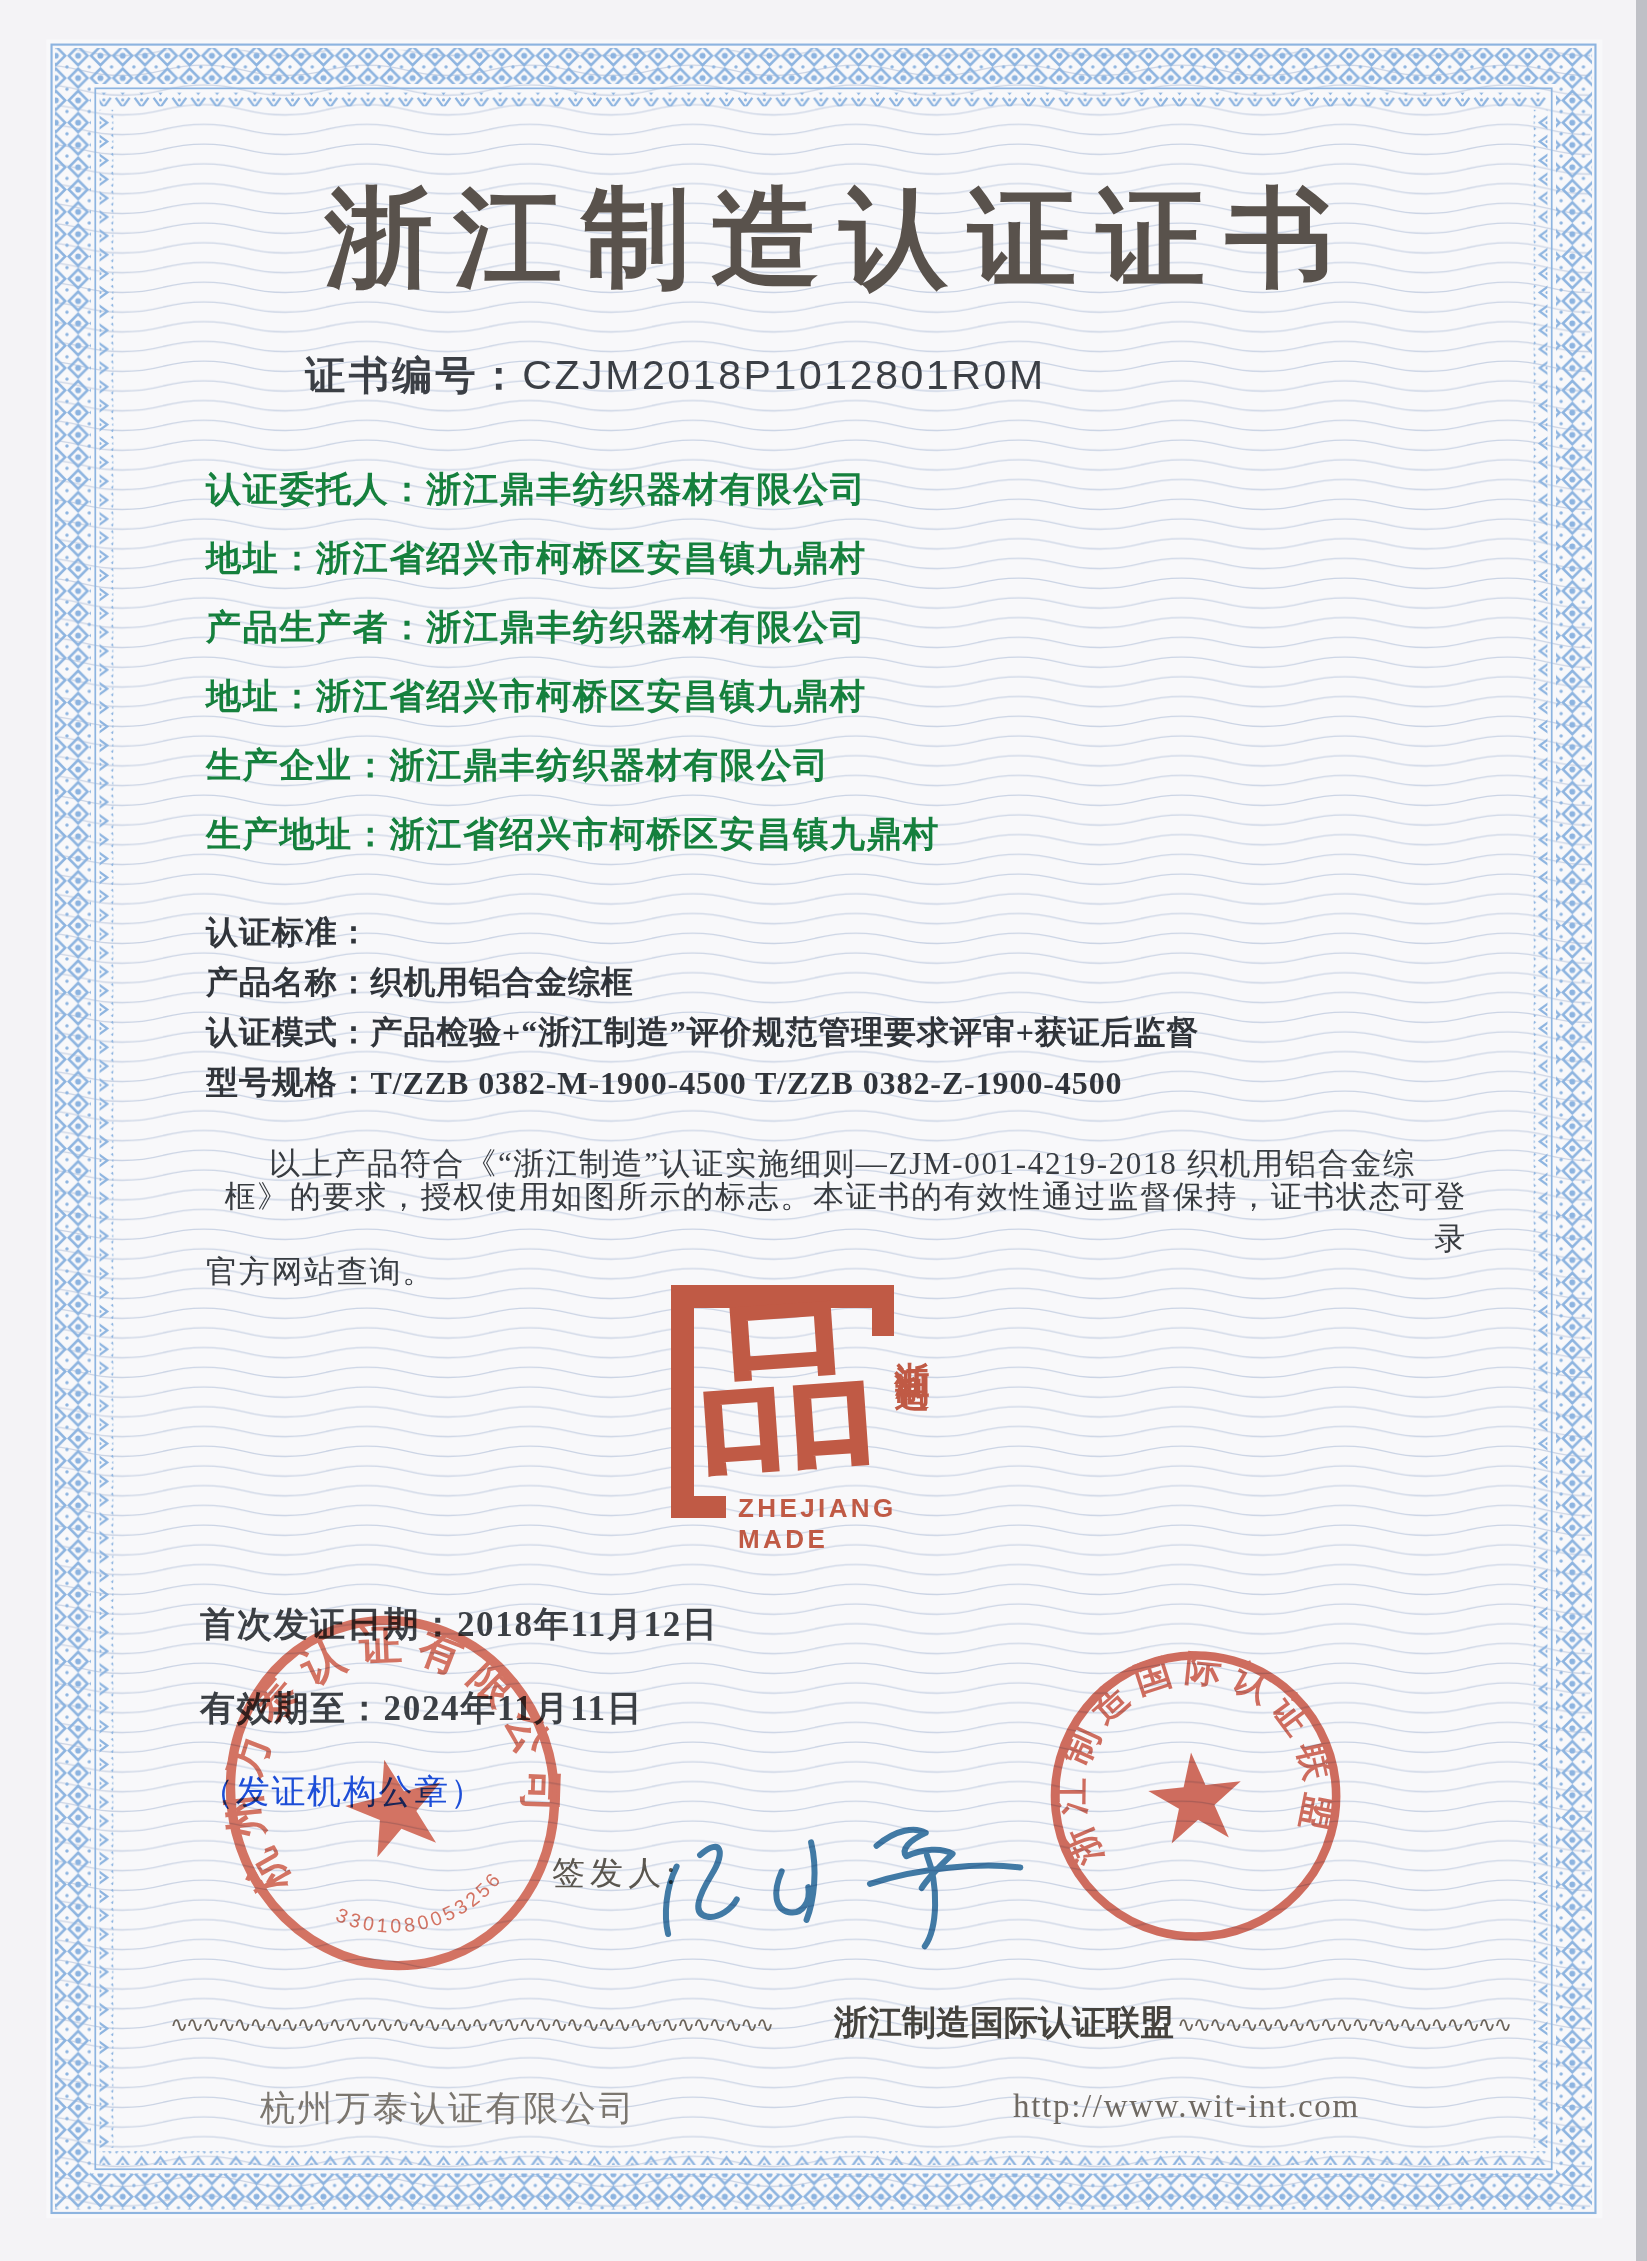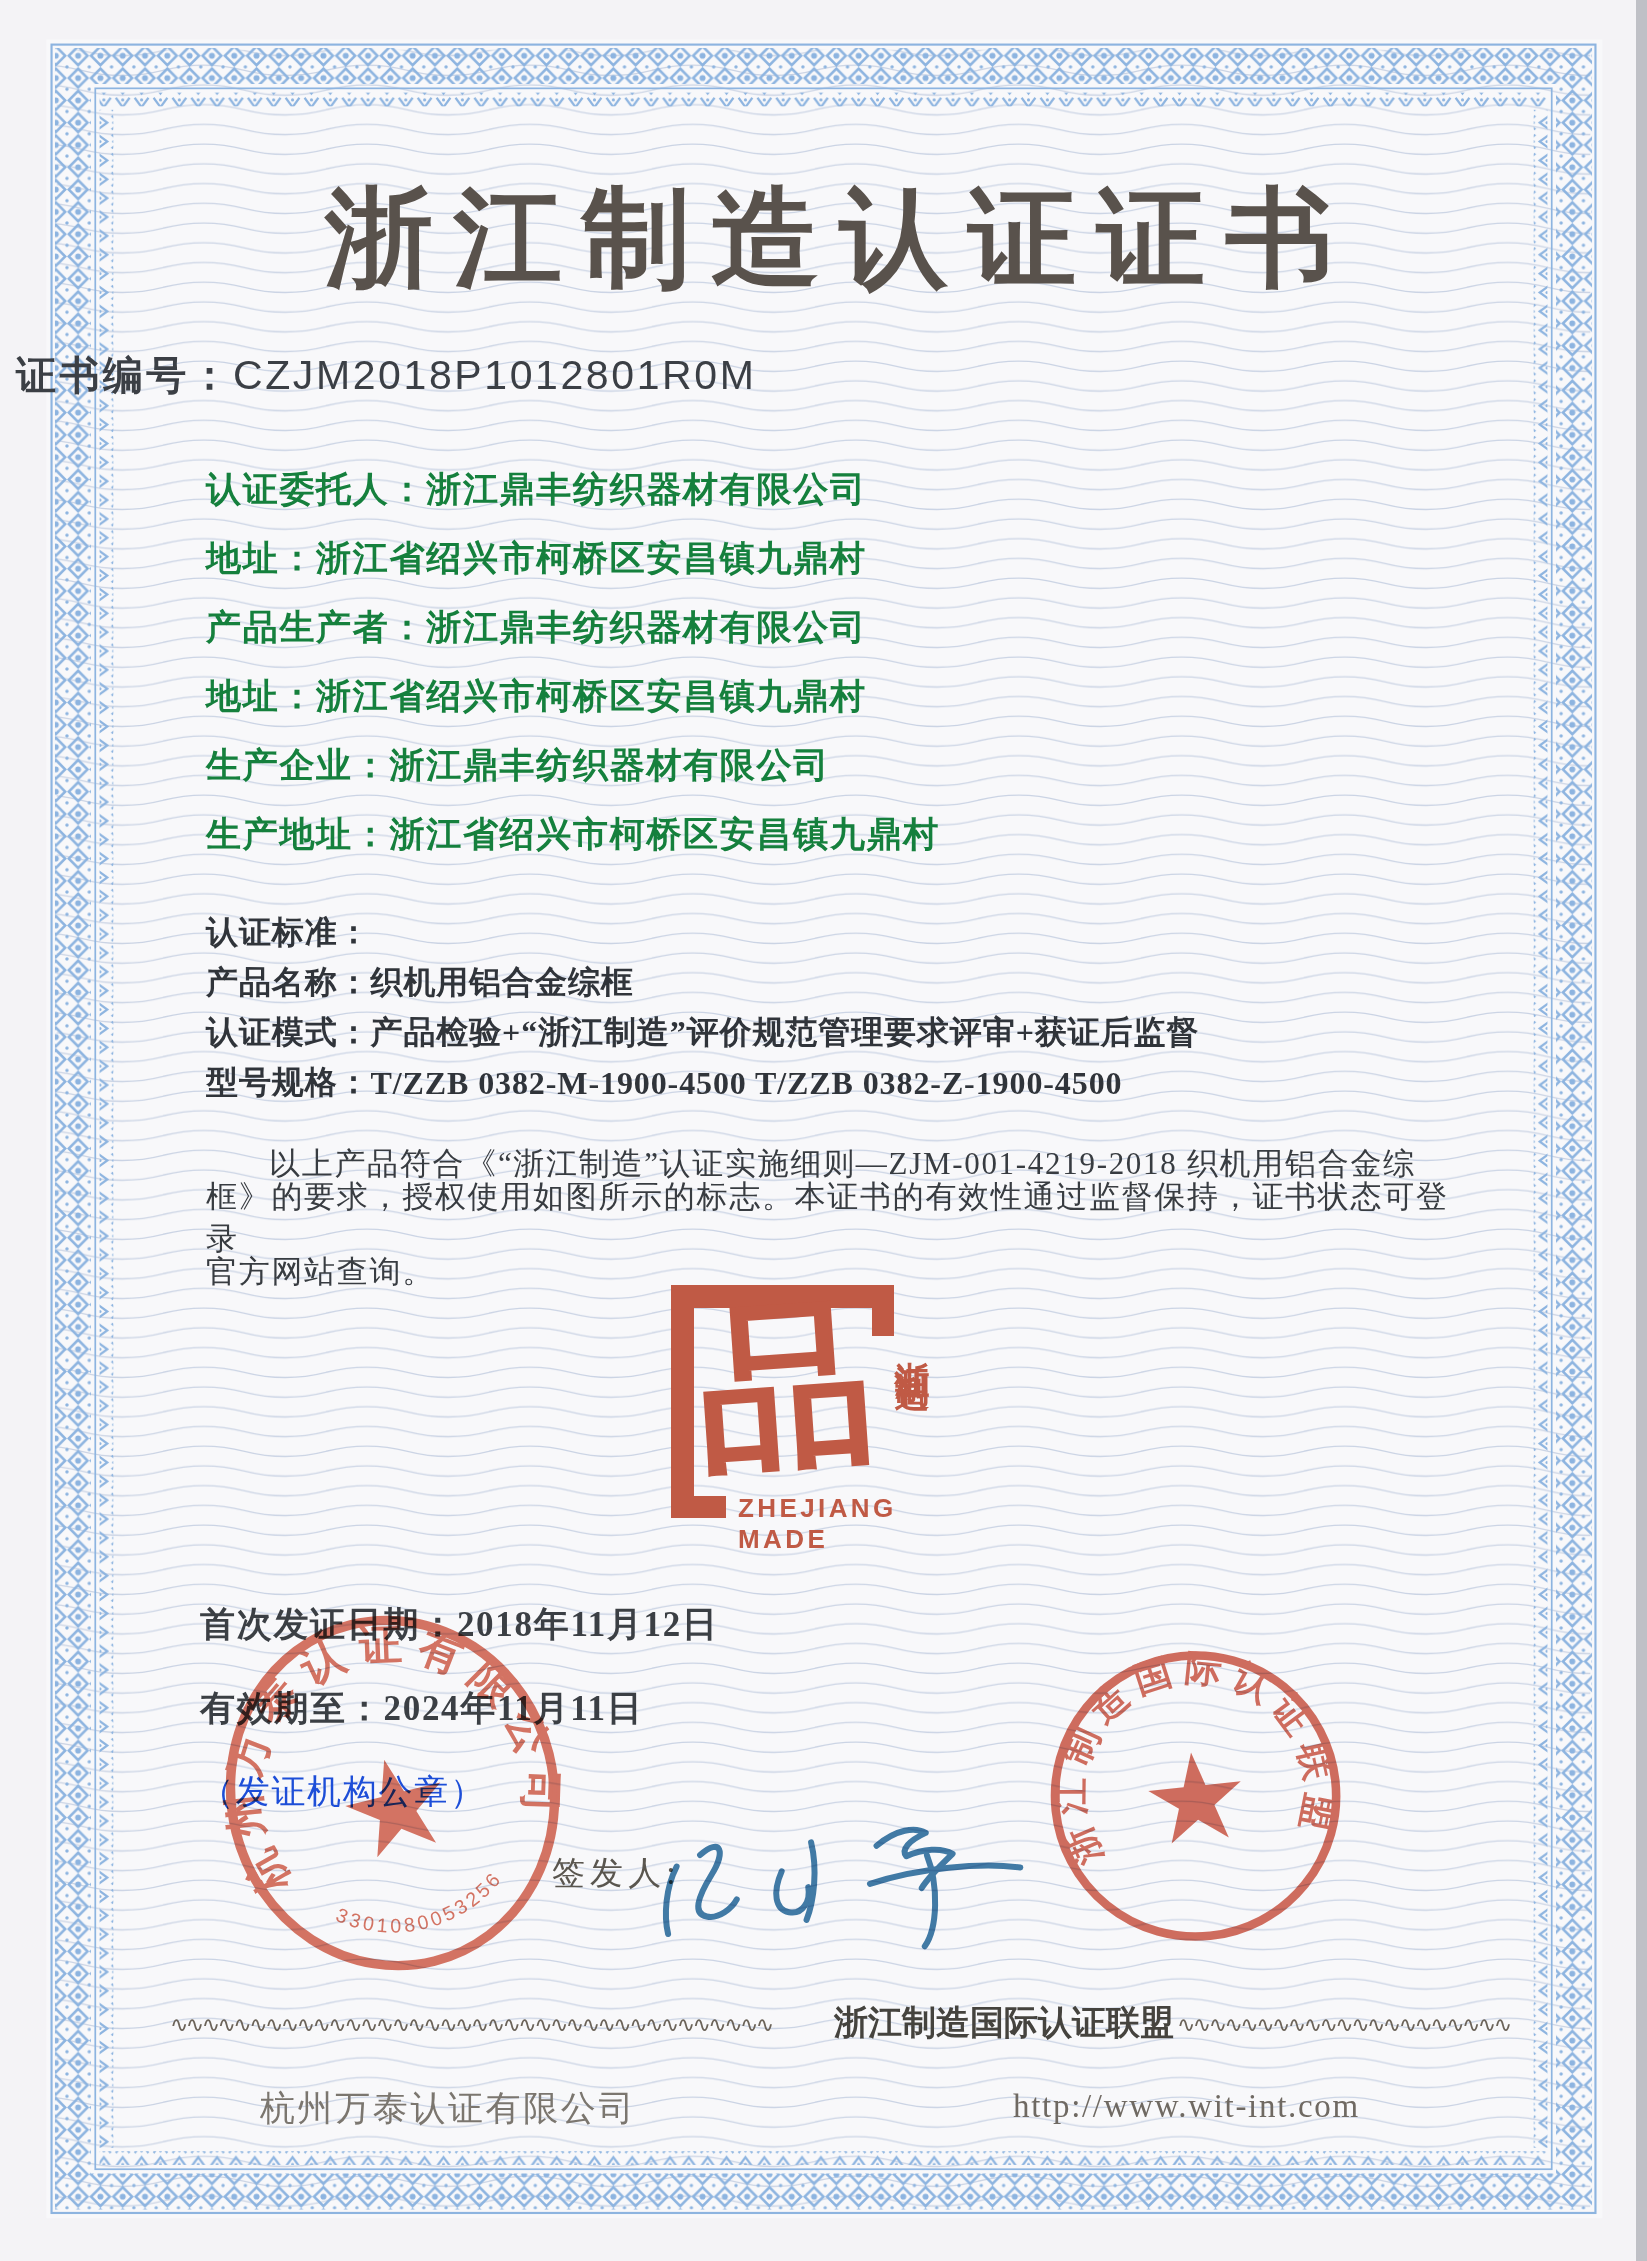--- a/index.html
+++ b/index.html
@@ -6,36 +6,36 @@
   .page{position:relative;width:1647px;height:2261px;background:#f4f3f6;overflow:hidden;
         font-family:"Liberation Serif",serif;}
   .scan-edge{position:absolute;right:0;top:0;width:11px;height:100%;background:#bfc0c6;}
   .bg-svg,.seal-svg,.sig-svg{position:absolute;left:0;top:0;}
   .seal-svg{mix-blend-mode:multiply;opacity:.92;}
   .sig-svg{mix-blend-mode:multiply;}
 
   .title{position:absolute;left:0;top:166px;width:1647px;text-align:center;
          font-size:108px;font-weight:700;letter-spacing:20.6px;color:#59524c;padding-left:16px;}
 
-  .certno{position:absolute;left:0;top:348px;width:1351px;
-          font-family:"Liberation Sans",sans-serif;color:#3b3f45;margin-left:16px;}
+  .certno{position:absolute;left:0;top:348px;width:1351px;text-align:center;
+          font-family:"Liberation Sans",sans-serif;color:#3b3f45;}
   .certno .lbl{font-size:40px;font-weight:700;letter-spacing:3.4px;}
   .certno .val{font-size:41px;letter-spacing:2.6px;}
 
   .fields{position:absolute;left:206px;top:455px;width:1287px;}
   .fields .row{height:69px;display:flex;align-items:center;font-size:35px;font-weight:700;
                color:#15803d;letter-spacing:1.7px;text-align:center;}
 
   .specs{position:absolute;left:206px;top:908px;width:1355px;}
   .specs .row{height:50px;display:flex;align-items:center;font-size:32px;font-weight:700;
               color:#30343a;letter-spacing:0.9px;}
 
   .statement{position:absolute;left:206px;top:1137px;width:1261px;font-size:31px;
              color:#383c41;letter-spacing:1.7px;}
-  .statement .line{height:54px;display:flex;align-items:center;}
+  .statement .line{height:54px;display:flex;align-items:center;text-align:right;}
   .statement .line.first{padding-left:63px;}
 
   .logo{position:absolute;left:671px;top:1285px;width:292px;height:266px;}
   .logo .bar{position:absolute;background:#c05a45;}
   .logo .bar-top{left:0;top:0;width:223px;height:23px;}
   .logo .bar-corner{left:201px;top:0;width:22px;height:51px;}
   .logo .bar-left{left:0;top:0;width:23px;height:233px;}
   .logo .bar-stub{left:0;top:211px;width:55px;height:22px;}
   .logo .mark{position:absolute;left:26px;top:13.7px;font-size:177px;line-height:1;
               color:#c05a45;font-weight:700;transform:rotate(-4deg);}

